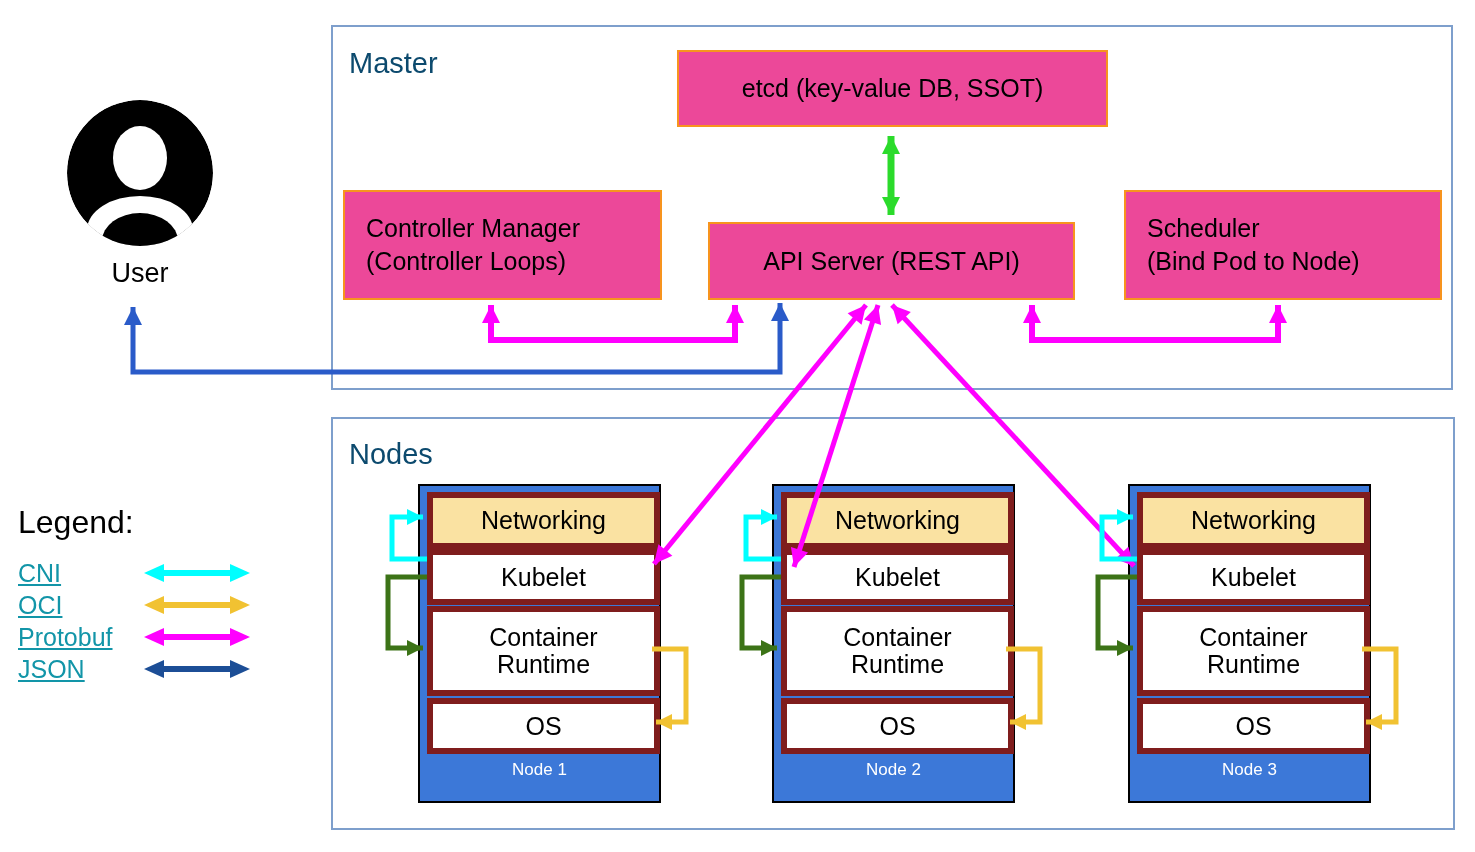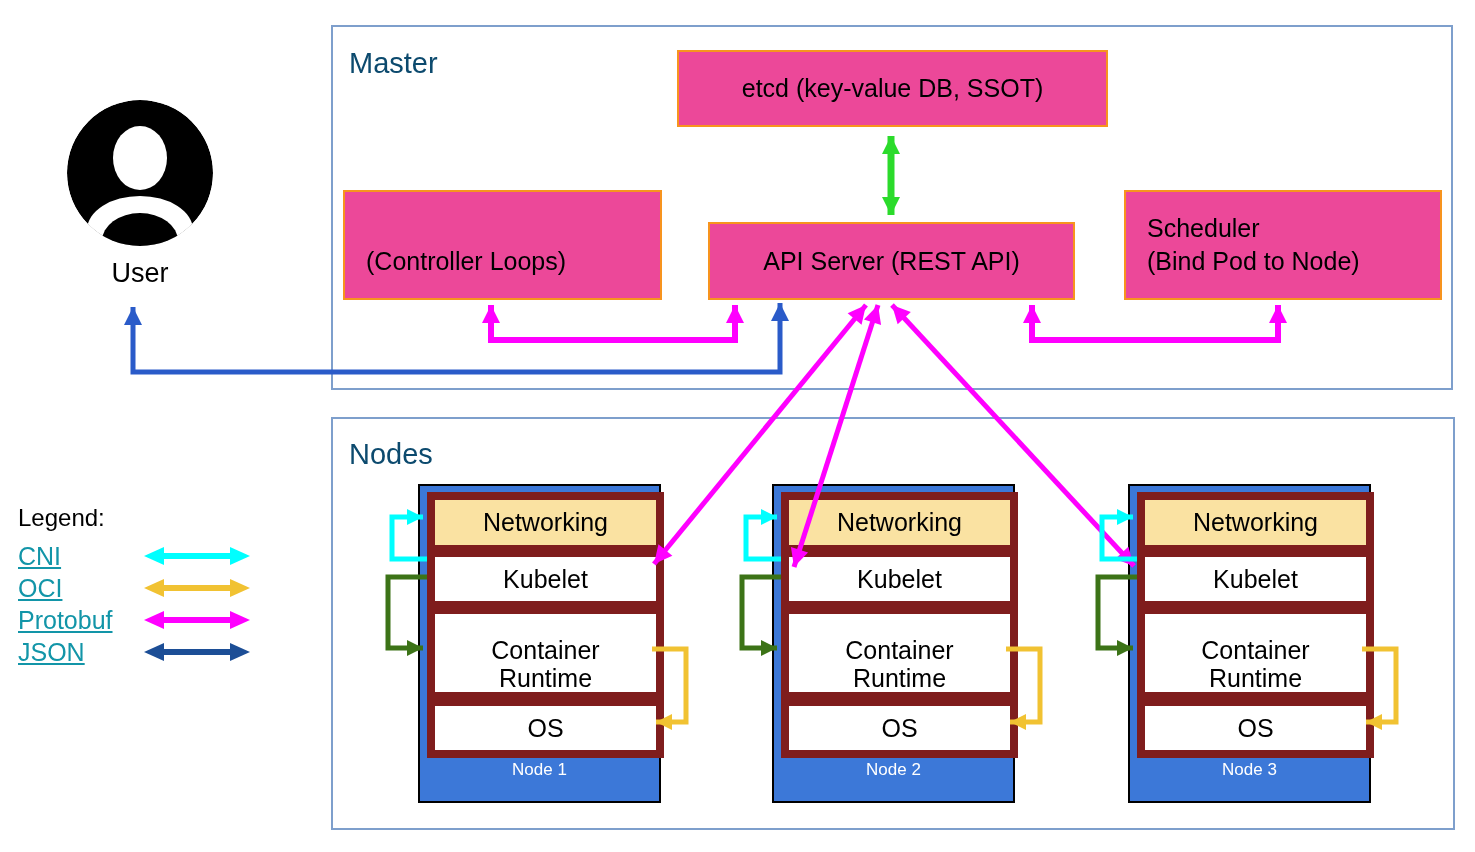--- a/index.html
+++ b/index.html
@@ -11,37 +11,37 @@
   .frame-title{position:absolute;font-size:29px;color:#0c4a6e;}
 
   
   .obox{position:absolute;border:2px solid #F7941E;background:#ec4899;
         display:flex;align-items:center;justify-content:center;
         font-size:25px;line-height:1.32;}
   .obox.leftalign{justify-content:flex-start;padding-left:21px;}
 
   
   .node{position:absolute;width:239px;height:315px;background:#3C78D8;border:2px solid #000;}
-  .layer{position:absolute;left:7px;width:221px;border:8px solid #7f1d1d;background:#fff;
+  .layer{position:absolute;left:7px;width:221px;border:6px solid #7f1d1d;background:#fff;
          display:flex;align-items:center;justify-content:center;font-size:25px;text-align:center;}
   .layer.networking{top:6px;height:45px;background:#FAE2A2;}
   .layer.kubelet{top:63px;height:44px;}
-  .layer.runtime{top:120px;height:78px;padding:0;line-height:1.1;align-items:flex-end;}
+  .layer.runtime{top:120px;height:78px;padding:0;line-height:1.1;}
   .layer.runtime span{display:inline-block;max-width:155px;}
   .layer.os{top:212px;height:44px;}
   .node-label{position:absolute;left:0;top:274px;width:100%;text-align:center;
               color:#fff;font-size:17px;}
 
   
   .user-wrap{position:absolute;left:65px;top:98px;width:150px;text-align:center;}
   .user-label{position:absolute;left:65px;top:258px;width:150px;text-align:center;font-size:27px;}
 
   
   .legend{position:absolute;left:18px;top:504px;}
-  .legend-title{font-size:24px;margin-bottom:8px;}
+  .legend-title{font-size:32px;margin-bottom:16px;}
   .legend-row{display:flex;align-items:center;height:32px;}
   .legend-label{width:124px;font-size:25px;color:#1295A8;text-decoration:underline;}
   .legend-row svg{display:block;}
 
   
   #arrows{position:absolute;left:0;top:0;width:1475px;height:852px;pointer-events:none;}
 </style>
 </head>
 <body>
 
@@ -50,21 +50,21 @@
 
 <div class="frame" style="left:331px;top:417px;width:1120px;height:409px;"></div>
 <div class="frame-title" style="left:349px;top:438px;">Nodes</div>
 
 <div class="obox" style="left:677px;top:50px;width:427px;height:73px;">
   <span>etcd (key-value DB, SSOT)</span>
 </div>
 
 <div class="obox leftalign" style="left:343px;top:190px;width:294px;height:106px;">
   <span>
-    <br>
+    <span>Controller Manager</span><br>
     <span>(Controller Loops)</span>
   </span>
 </div>
 
 <div class="obox" style="left:708px;top:222px;width:363px;height:74px;">
   <span>API Server (REST API)</span>
 </div>
 
 <div class="obox leftalign" style="left:1124px;top:190px;width:293px;height:106px;">
   <span>

